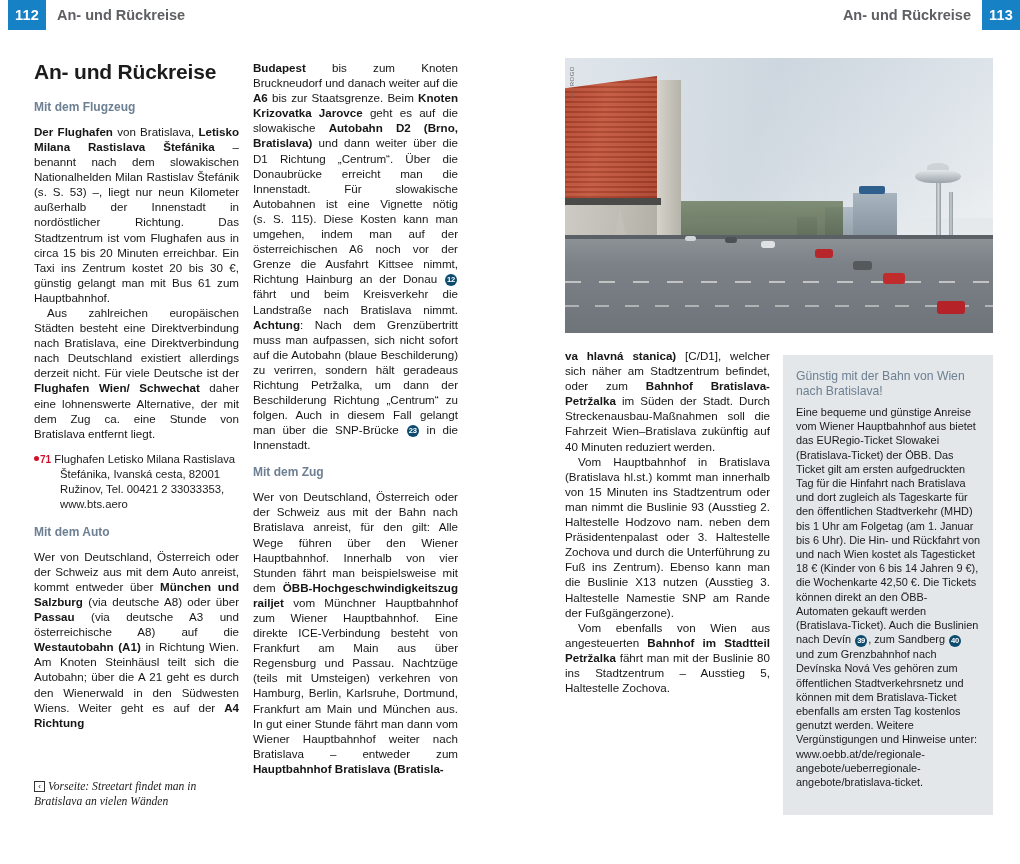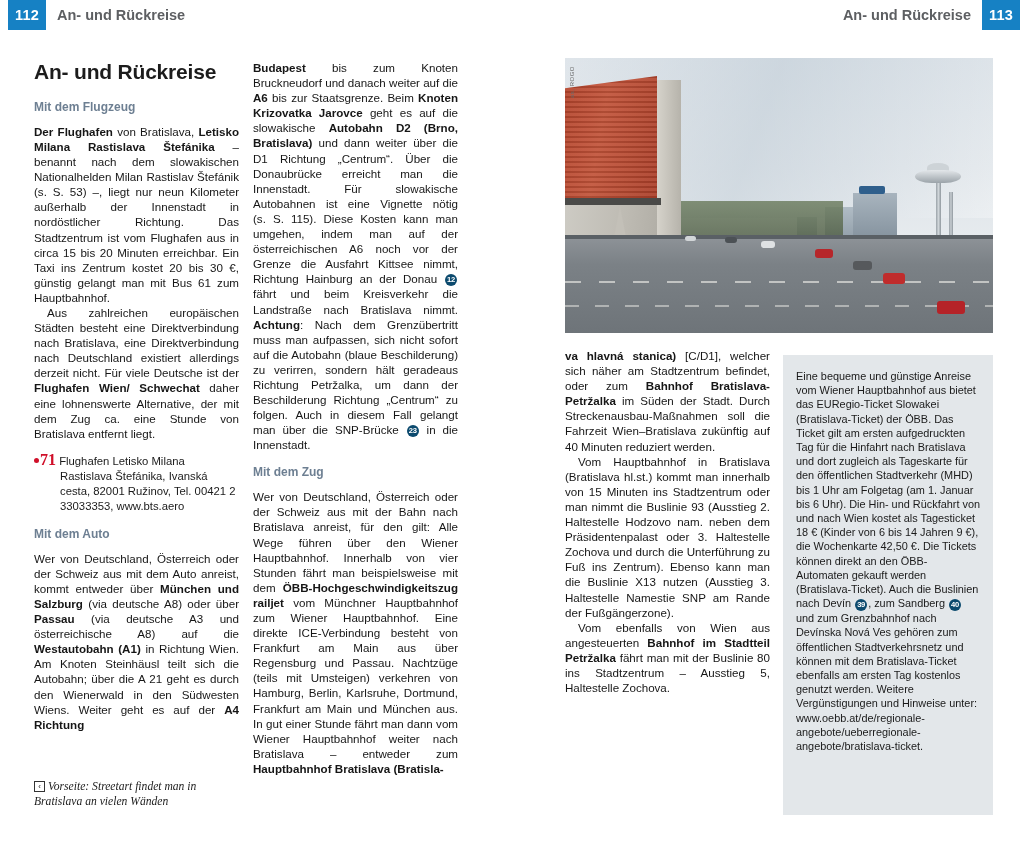--- a/index.html
+++ b/index.html
@@ -51,23 +51,22 @@
   }
   p.body + p.body { text-indent:13px; }
   p.body b { font-weight:bold; }
 
   
   .poi {
     font-size:11.3px; line-height:15px; margin:11px 0 0 0;
     padding-left:26px; text-indent:-26px; color:#1a1a1a;
   }
   .poi-num {
-    color:#d0102a; font-weight:bold; font-size:16px;
+    color:#d0102a; font-weight:bold; font-size:10px;
     white-space:nowrap;
-    font-family:Liberation Serif, serif;
   }
   .poi-dot {
     display:inline-block; width:5px; height:5px; border-radius:50%;
     background:#d0102a; vertical-align:2px; margin-right:1px;
   }
   .poi-text { color:#1a1a1a; }
 
   
   .badge {
     display:inline-block;
@@ -282,18 +281,19 @@
     <div class="credit">as, ROGO</div>
   </div>
 
   <div class="col" id="col3">
     <p class="body"><b>va hlavná stanica)</b> [C/D1], welcher sich näher am Stadtzentrum befindet, oder zum <b>Bahnhof Bratislava-Petržalka</b> im Süden der Stadt. Durch Streckenausbau-Maßnahmen soll die Fahrzeit Wien–Bratislava zukünftig auf 40 Minuten reduziert werden.</p>
     <p class="body">Vom Hauptbahnhof in Bratislava (Bratislava hl.st.) kommt man innerhalb von 15 Minuten ins Stadtzentrum oder man nimmt die Buslinie 93 (Ausstieg 2. Haltestelle Hodzovo nam. neben dem Präsidentenpalast oder 3. Haltestelle Zochova und durch die Unterführung zu Fuß ins Zentrum). Ebenso kann man die Buslinie X13 nutzen (Ausstieg 3. Haltestelle Namestie SNP am Rande der Fußgängerzone).</p>
     <p class="body">Vom ebenfalls von Wien aus angesteuerten <b>Bahnhof im Stadtteil Petržalka</b> fährt man mit der Buslinie 80 ins Stadtzentrum – Ausstieg 5, Haltestelle Zochova.</p>
   </div>
 
   <div class="infobox">
+    <h3>Günstig mit der Bahn von Wien nach Bratislava!</h3>
     <p><span>Eine bequeme und günstige Anreise vom Wiener Hauptbahnhof aus bietet das EURegio-Ticket Slowakei (Bratislava-Ticket) der ÖBB. Das Ticket gilt am ersten aufgedruckten Tag für die Hinfahrt nach Bratislava und dort zugleich als Tageskarte für den öffentlichen Stadtverkehr (MHD) bis 1 Uhr am Folgetag (am 1. Januar bis 6 Uhr). Die Hin- und Rückfahrt von und nach Wien kostet als Tagesticket 18 € (Kinder von 6 bis 14 Jahren 9 €), die Wochenkarte 42,50 €. Die Tickets können direkt an den ÖBB-Automaten gekauft werden (Bratislava-Ticket). Auch die Buslinien nach Devín</span> <span class="badge">39</span><span>, zum Sandberg</span> <span class="badge">40</span> <span>und zum Grenzbahnhof nach Devínska Nová Ves gehören zum öffentlichen Stadtverkehrsnetz und können mit dem Bratislava-Ticket ebenfalls am ersten Tag kostenlos genutzt werden. Weitere Vergünstigungen und Hinweise unter: www.oebb.at/de/regionale-angebote/ueberregionale-angebote/bratislava-ticket.</span></p>
   </div>
 
   <p class="caption" id="caption1"><span class="cap-arrow">‹</span><span>Vorseite: Streetart findet man in Bratislava an vielen Wänden</span></p>
 
 </div>
 
 </body></html>

